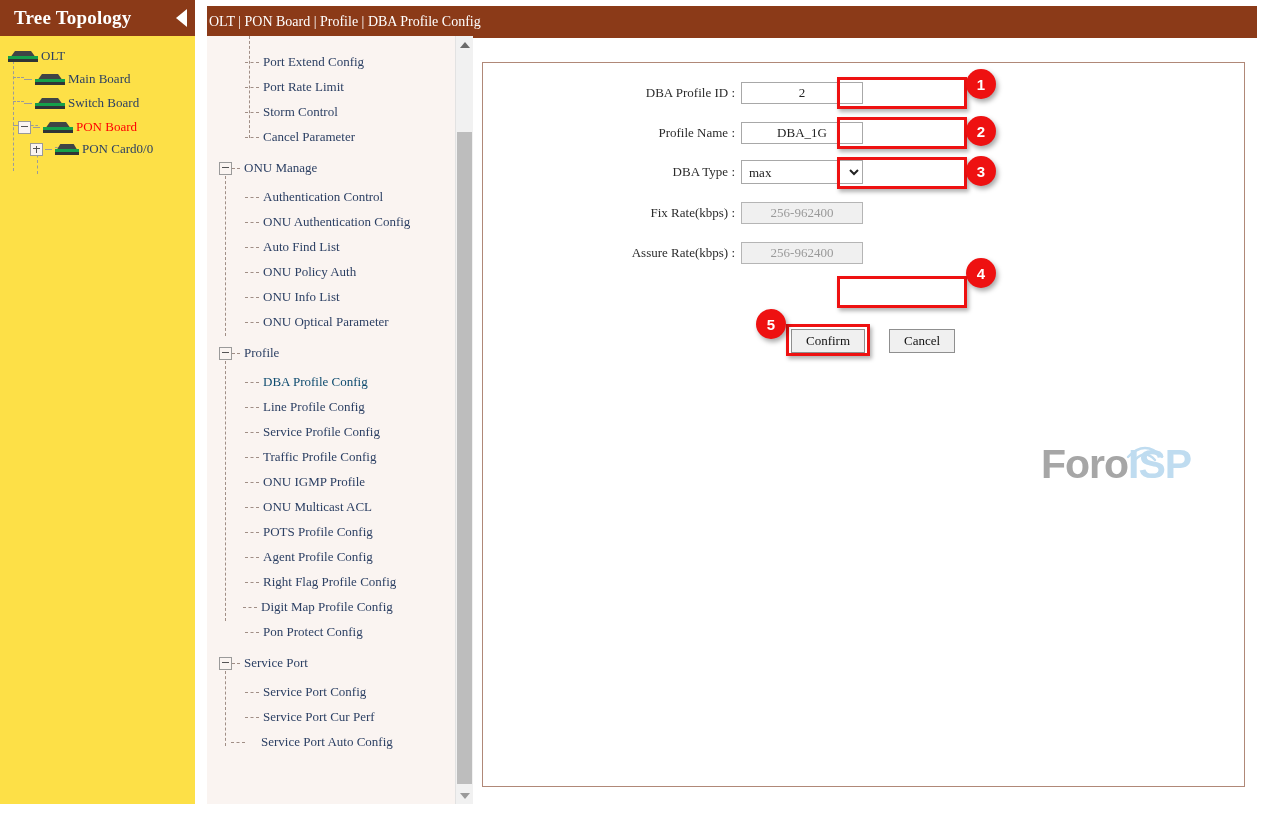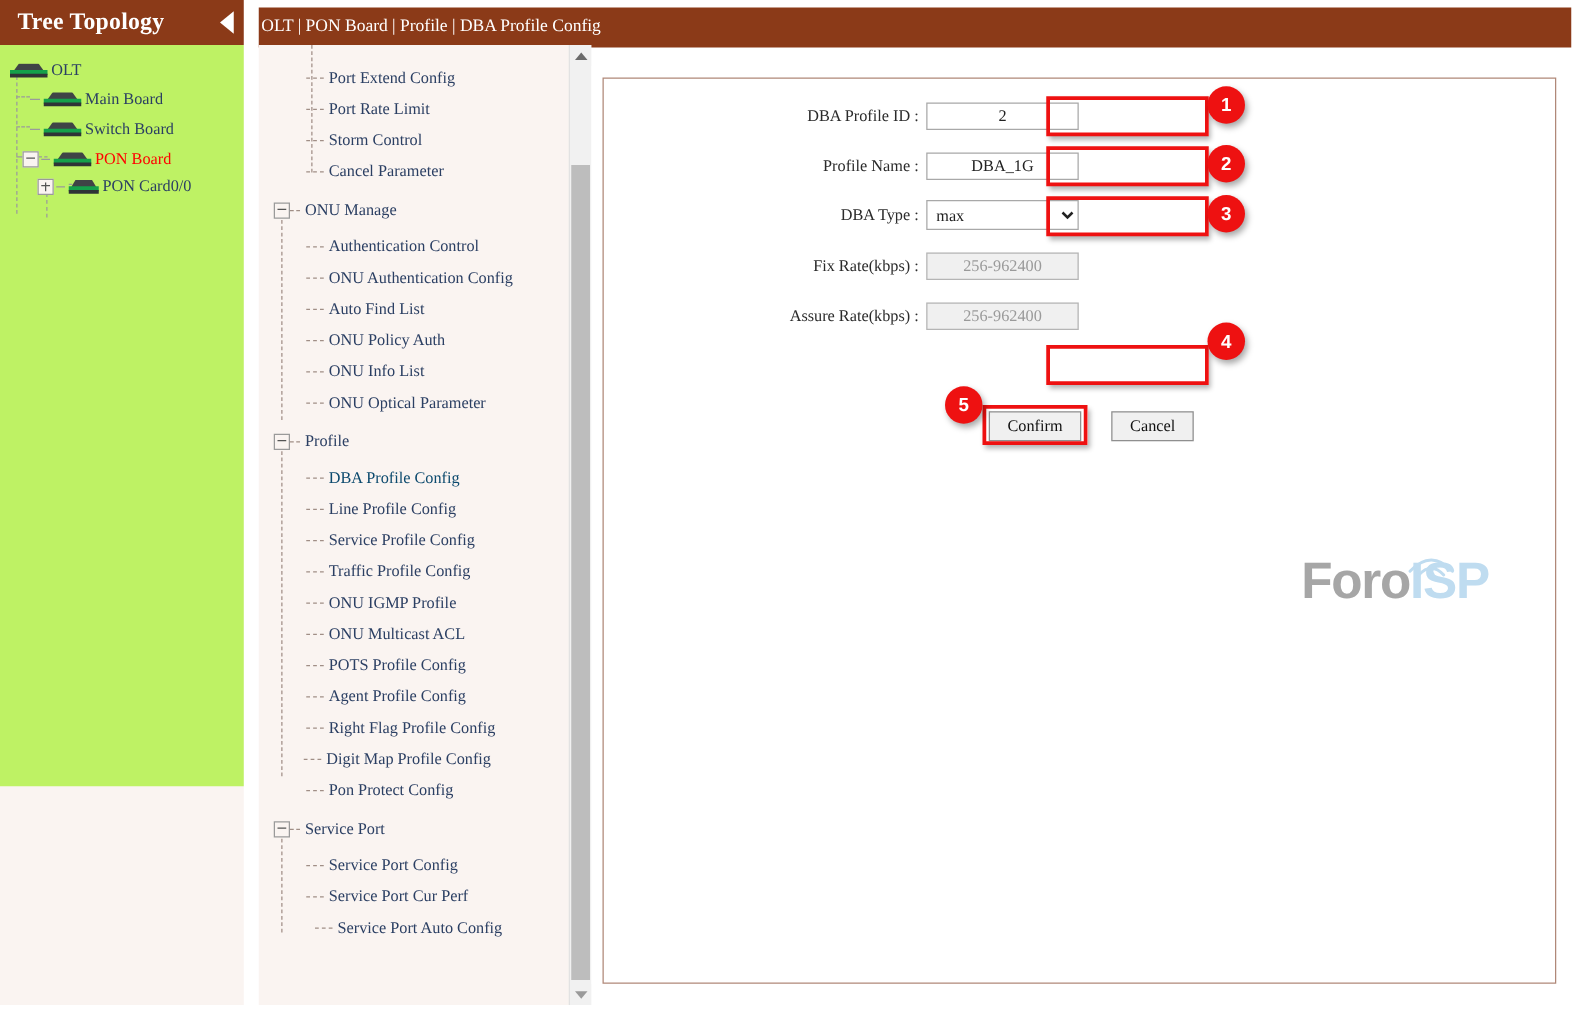--- a/index.html
+++ b/index.html
@@ -42,22 +42,22 @@
   #collapse-arrow {
     margin-left: auto;
     width: 0; height: 0;
     border-top: 9px solid transparent;
     border-bottom: 9px solid transparent;
     border-right: 11px solid #ffffff;
     cursor: pointer;
   }
   #tree-body {
     position: relative;
-    height: 593px;
-    background: #bef264;
+    height: 768px;
+    background: #fde047;
     font-size: 13px;
     color: #243a5e;
   }
 
   .tnode { position: absolute; display: flex; align-items: center; white-space: nowrap; }
   .tnode .tlabel { font-size: 13px; color: #2b3f63; font-family: "Liberation Serif", serif; }
   .tnode.is-active .tlabel { color: #ff0000; }
 
   
   .dev-icon {
@@ -545,21 +545,21 @@
         </div>
 
       <div class="mitem" style="left:38px; top:649px;">
           <span class="stub"></span>
           <span class="mlabel">Service Port Config</span>
         </div>
       <div class="mitem" style="left:38px; top:674px;">
           <span class="stub"></span>
           <span class="mlabel">Service Port Cur Perf</span>
         </div>
-      <div class="mitem" style="left:45px; top:699px;">
+      <div class="mitem" style="left:24px; top:699px;gap:12px;">
           <span class="stub"></span>
           <span class="mlabel">Service Port Auto Config</span>
         </div>
 
     </div>
   </div>
 
   <div id="menu-scroll">
     <div class="sbtn up">
         <span class="tri-up"></span>

